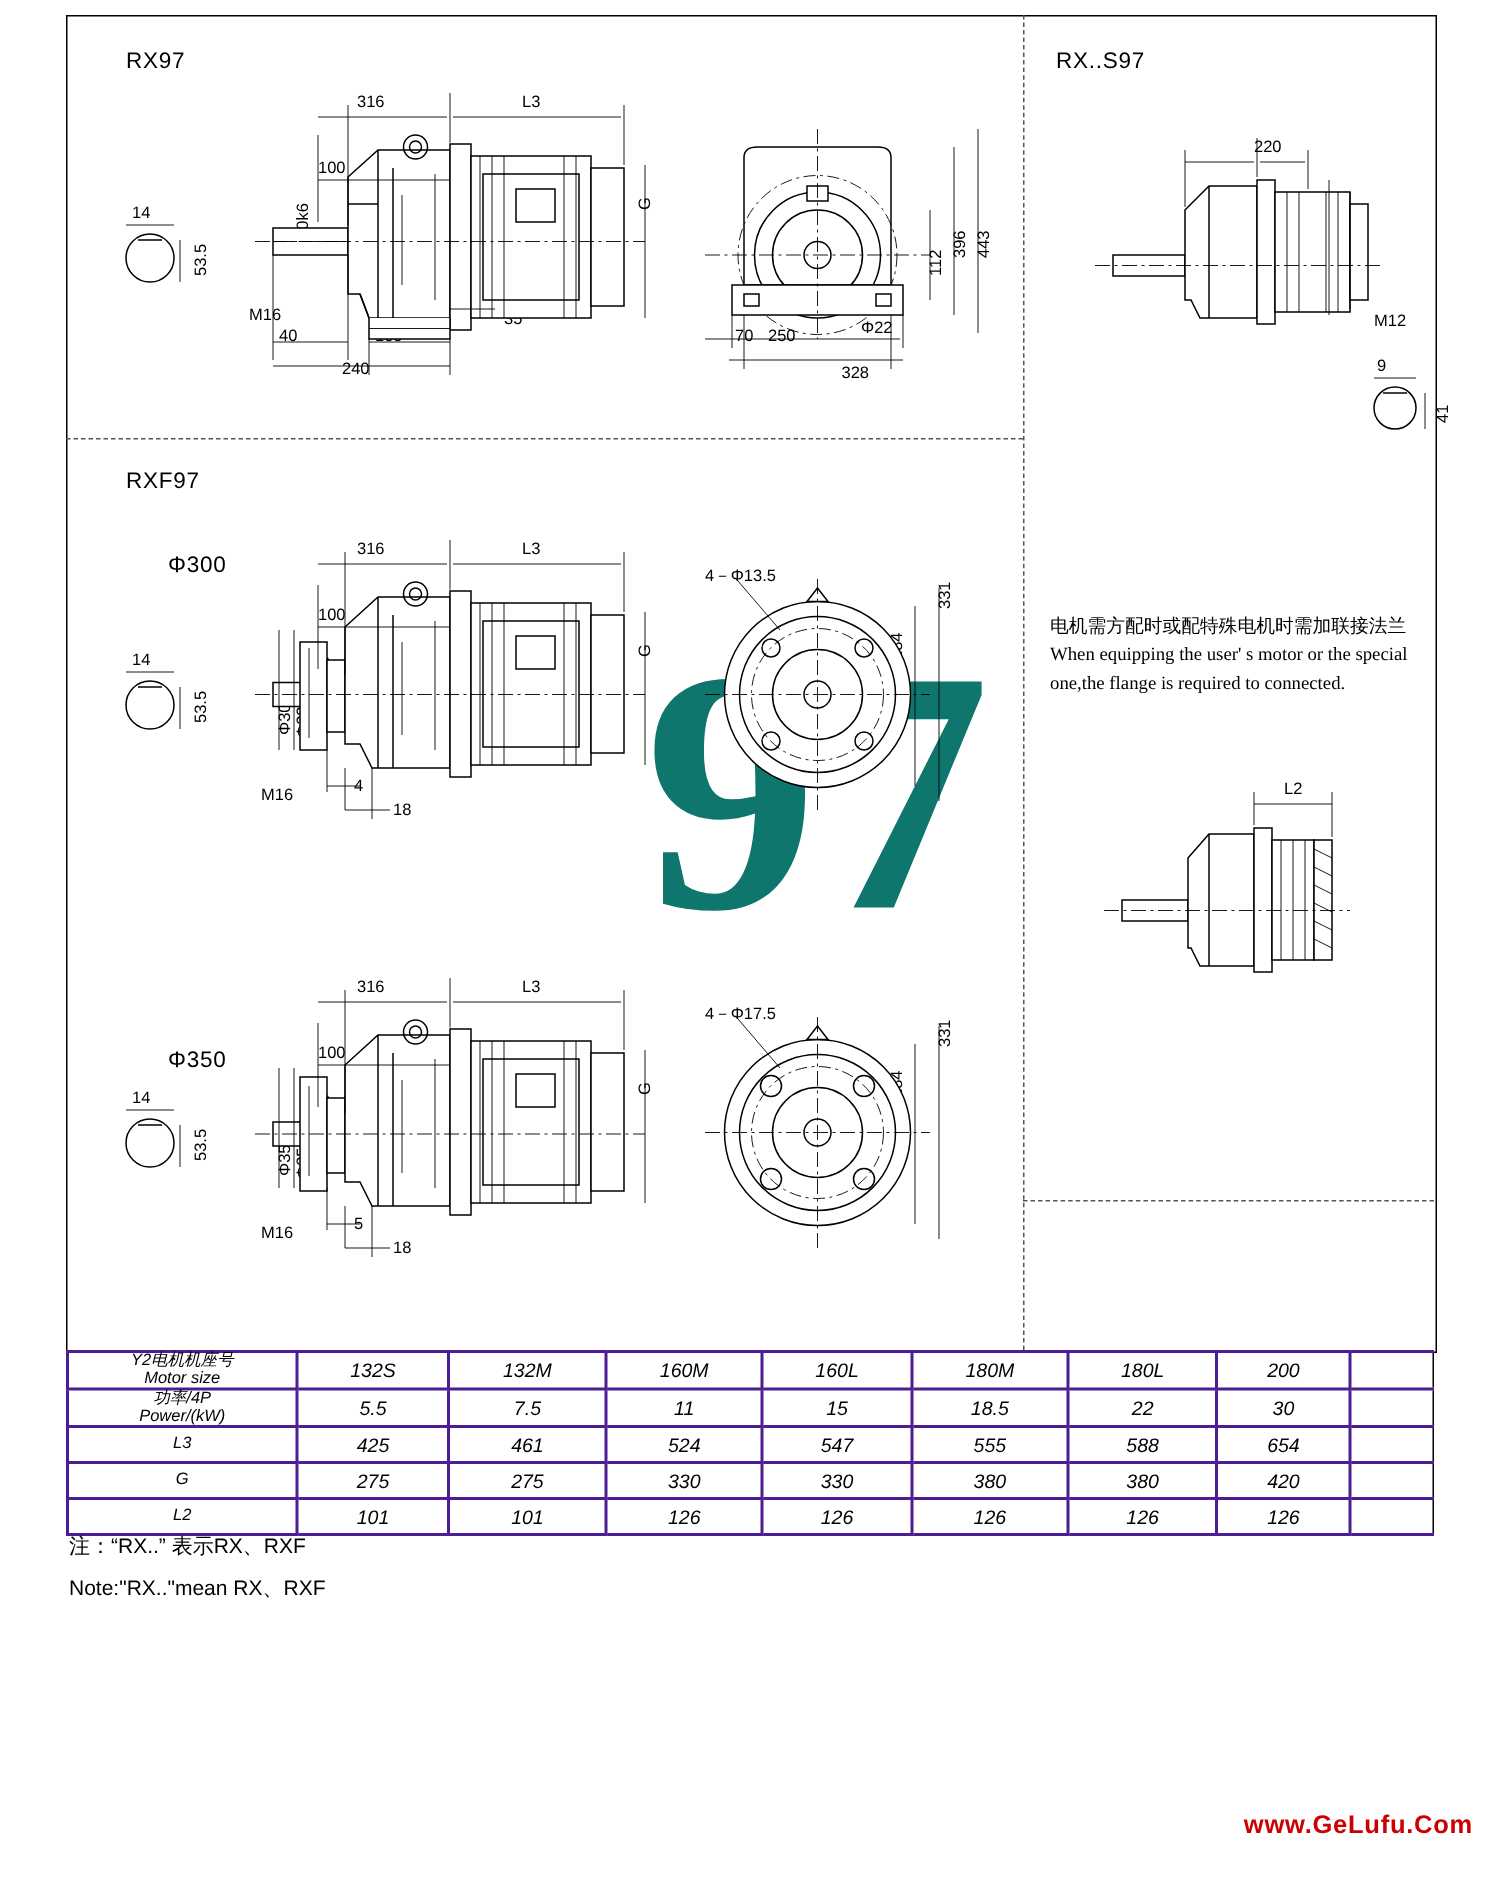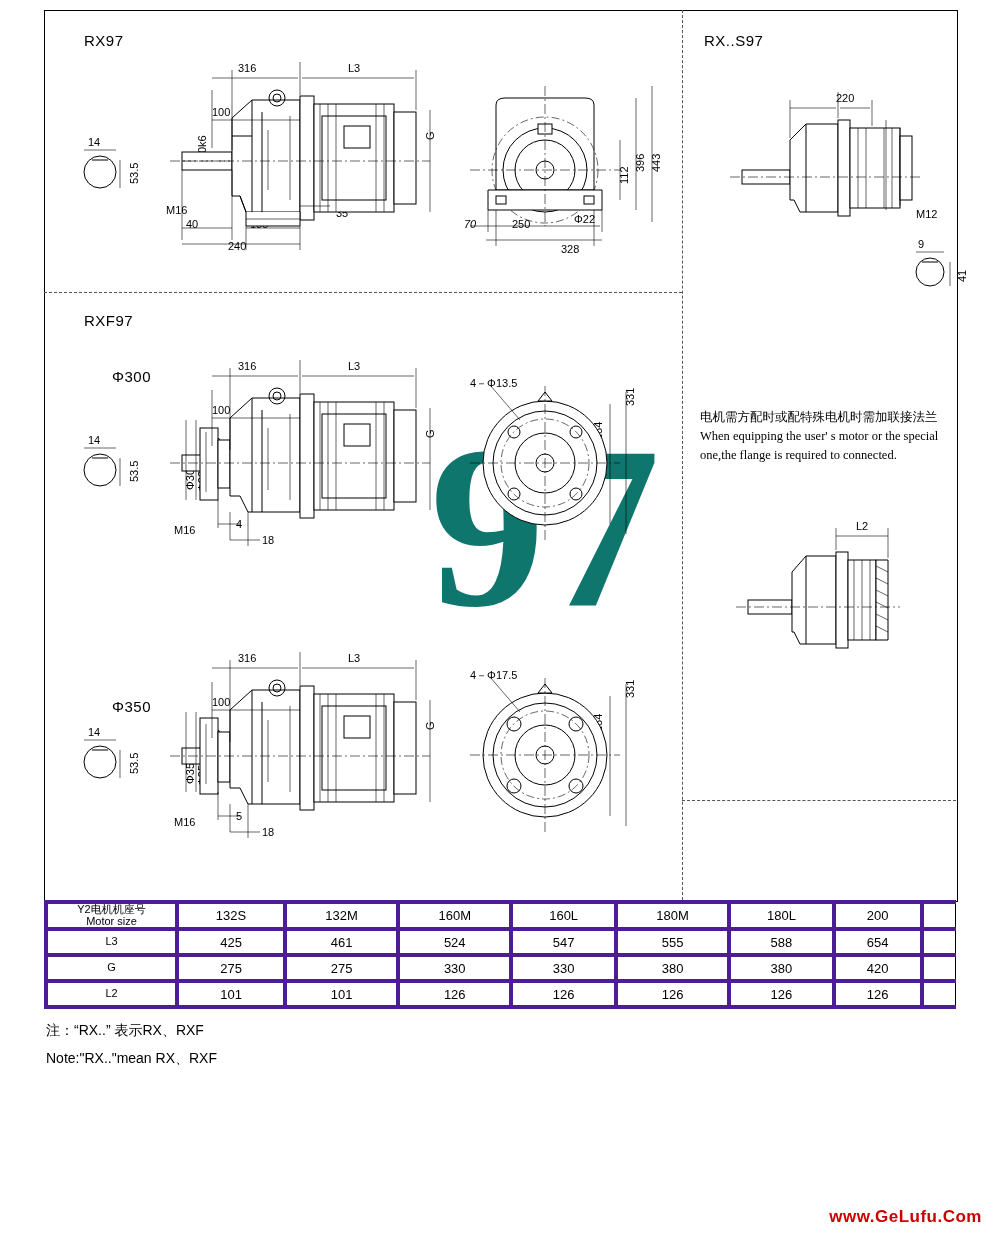--- a/index.html
+++ b/index.html
@@ -21,21 +21,21 @@
   }
   svg{position:absolute;left:0;top:0;overflow:visible;}
   .dim{font-size:11px;font-family:"Liberation Sans",sans-serif;}
   .note-cn{font-size:12.5px;line-height:1.5;}
   .note-en{font-size:12.5px;line-height:1.5;font-family:"Liberation Serif",serif;}
   
   table.spec{
     position:absolute;left:44px;top:900px;border-collapse:collapse;width:912px;
     font-size:13px;text-align:center;
   }
-  table.spec td{border:4px solid #4c1d95;height:22px;padding:0 6px;}
+  table.spec td{border:2px solid #4c1d95;height:22px;padding:0 18px;font-style:italic;}
   table.spec td.hdr{width:115px;font-size:11px;line-height:1.05;text-align:center;}
   table.spec td.last{border-right:1px solid #000;}
   .footnote{position:absolute;left:46px;font-size:14px;}
   .brand{position:absolute;right:18px;bottom:30px;text-align:right;}
   .brand .cn{color:#cc0000;font-size:27px;font-weight:bold;letter-spacing:2px;font-family:"DejaVu Sans",sans-serif;}
   .brand .en{color:#cc0000;font-size:17px;font-weight:bold;letter-spacing:.5px;margin-top:2px;}
 </style>
 </head>
 <body>
 
@@ -348,21 +348,21 @@
   <div class="dim" style="position:absolute;left:196px;top:168px;transform:rotate(-90deg);transform-origin:left top;">Φ50k6</div>
   <div class="dim" style="position:absolute;left:128px;top:184px;transform:rotate(-90deg);transform-origin:left top;">53.5</div>
   <div class="dim" style="position:absolute;left:166px;top:204px;">M16</div>
   <div class="dim" style="position:absolute;left:186px;top:218px;">40</div>
   <div class="dim" style="position:absolute;left:250px;top:218px;">185</div>
   <div class="dim" style="position:absolute;left:228px;top:240px;">240</div>
   <div class="dim" style="position:absolute;left:336px;top:207px;">35</div>
   <div class="dim" style="position:absolute;left:268px;top:172px;transform:rotate(-90deg);transform-origin:left top;">116</div>
   <div class="dim" style="position:absolute;left:290px;top:172px;transform:rotate(-90deg);transform-origin:left top;">Φ300</div>
   <div class="dim" style="position:absolute;left:424px;top:140px;transform:rotate(-90deg);transform-origin:left top;">G</div>
-  <div class="dim" style="position:absolute;left:464px;top:218px;font-style:italic;">70</div>
+  <div class="dim" style="position:absolute;left:490px;top:218px;">70</div>
   <div class="dim" style="position:absolute;left:512px;top:218px;">250</div>
   <div class="dim" style="position:absolute;left:528px;top:243px;margin-left:33px;">328</div>
   <div class="dim" style="position:absolute;left:574px;top:213px;">Φ22</div>
   <div class="dim" style="position:absolute;left:618px;top:184px;transform:rotate(-90deg);transform-origin:left top;">112</div>
   <div class="dim" style="position:absolute;left:634px;top:172px;transform:rotate(-90deg);transform-origin:left top;">396</div>
   <div class="dim" style="position:absolute;left:650px;top:172px;transform:rotate(-90deg);transform-origin:left top;">443</div>
 
   <div class="dim" style="position:absolute;left:836px;top:92px;">220</div>
   <div class="dim" style="position:absolute;left:878px;top:128px;">80</div>
   <div class="dim" style="position:absolute;left:886px;top:172px;transform:rotate(-90deg);transform-origin:left top;">Φ38k6</div>
@@ -427,20 +427,34 @@
         <span>Y2电机机座号</span><br>
         <span>Motor size</span>
       </td>
       <td>132S</td>
       <td>132M</td>
       <td>160M</td>
       <td>160L</td>
       <td>180M</td>
       <td>180L</td>
       <td>200</td>
+      <td class="last"></td>
+    </tr>
+    <tr>
+      <td class="hdr">
+        <span>功率/4P</span><br>
+        <span>Power/(kW)</span>
+      </td>
+      <td>5.5</td>
+      <td>7.5</td>
+      <td>11</td>
+      <td>15</td>
+      <td>18.5</td>
+      <td>22</td>
+      <td>30</td>
       <td class="last"></td>
     </tr>
     <tr>
       <td class="hdr">L3</td>
       <td>425</td>
       <td>461</td>
       <td>524</td>
       <td>547</td>
       <td>555</td>
       <td>588</td>

